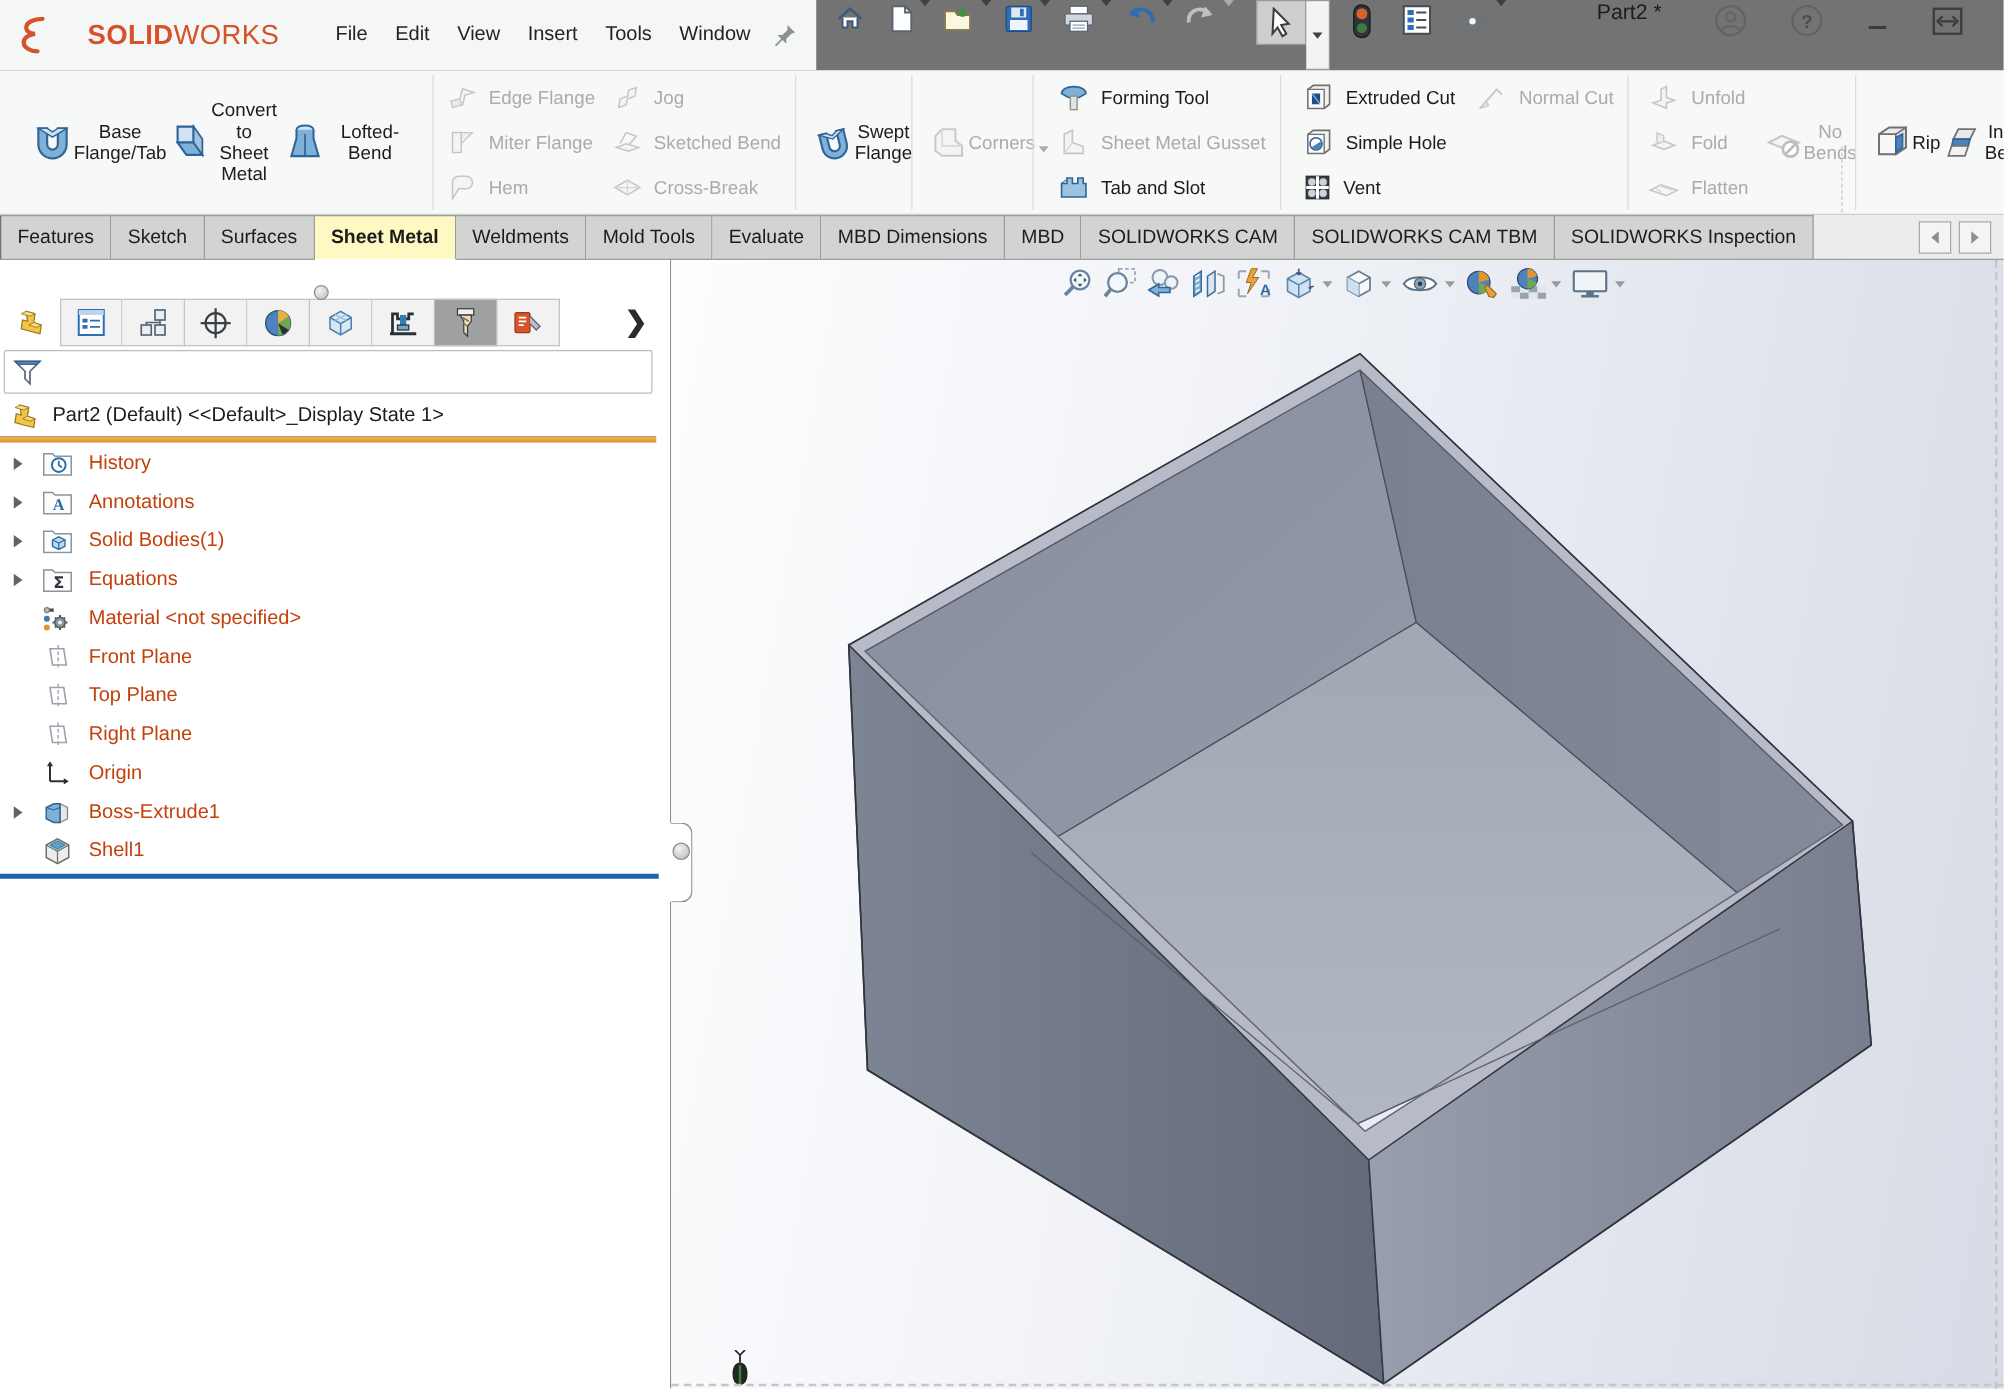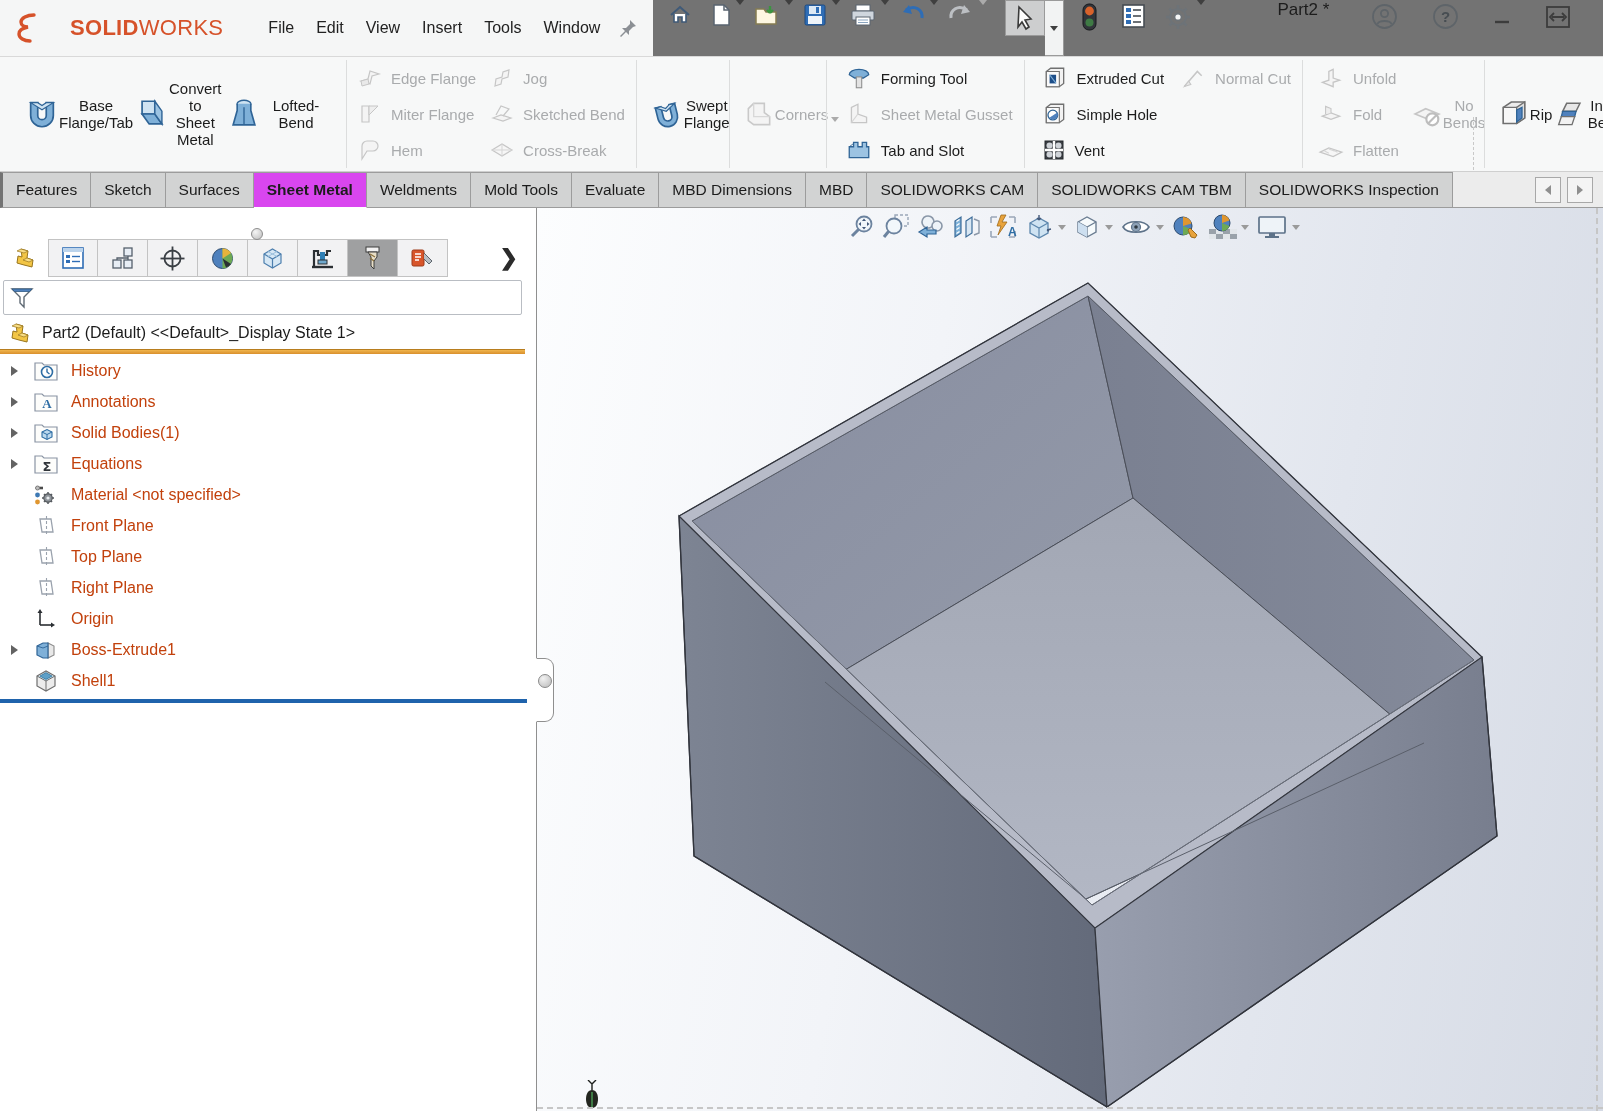--- a/index.html
+++ b/index.html
@@ -40,22 +40,22 @@
   .rsmall{display:flex;align-items:center;gap:9px;height:37px;font-size:15px;
           color:#1c1c1c;padding:0 5px;white-space:nowrap}
   .dis{color:#a9abad}
   .ribbon-dash{position:absolute;left:1473px;top:60px;height:108px;border-left:1px dashed #c9c9c9}
   
   .tabbar{position:absolute;left:0;top:172px;width:1603px;height:36px;background:#ececec;
           display:flex;align-items:stretch;box-sizing:border-box}
   .tab{display:flex;align-items:center;padding:0 13px;font-size:15.5px;background:#d2d3d3;
        border:1px solid #9c9c9c;border-left:none;border-bottom:1px solid #9c9c9c;
        color:#1c1c1c;white-space:nowrap;box-sizing:border-box}
-  .tab.tfirst{border-left:3px solid #737373}
-  .tab.active{background:#d946ef;font-weight:bold;border-bottom:1px solid #fff}
+  .tab.tfirst{border-left:1px solid #737373}
+  .tab.active{background:#fef9c3;font-weight:bold;border-bottom:1px solid #fff}
   .tab-fill{flex:1;border-bottom:1px solid #9c9c9c;display:flex;align-items:center;
             justify-content:flex-end;gap:6px;padding-right:10px}
   .tscroll{width:24px;height:24px;border:1px solid #a8a8a8;background:#f4f4f4;
            display:flex;align-items:center;justify-content:center}
   .tri-l{width:0;height:0;border-top:5px solid transparent;border-bottom:5px solid transparent;
          border-right:6px solid #8f8f8f}
   .tri-r{width:0;height:0;border-top:5px solid transparent;border-bottom:5px solid transparent;
          border-left:6px solid #8f8f8f}
   
   .panel{position:absolute;left:0;top:208px;width:537px;height:903px;background:#fff;

